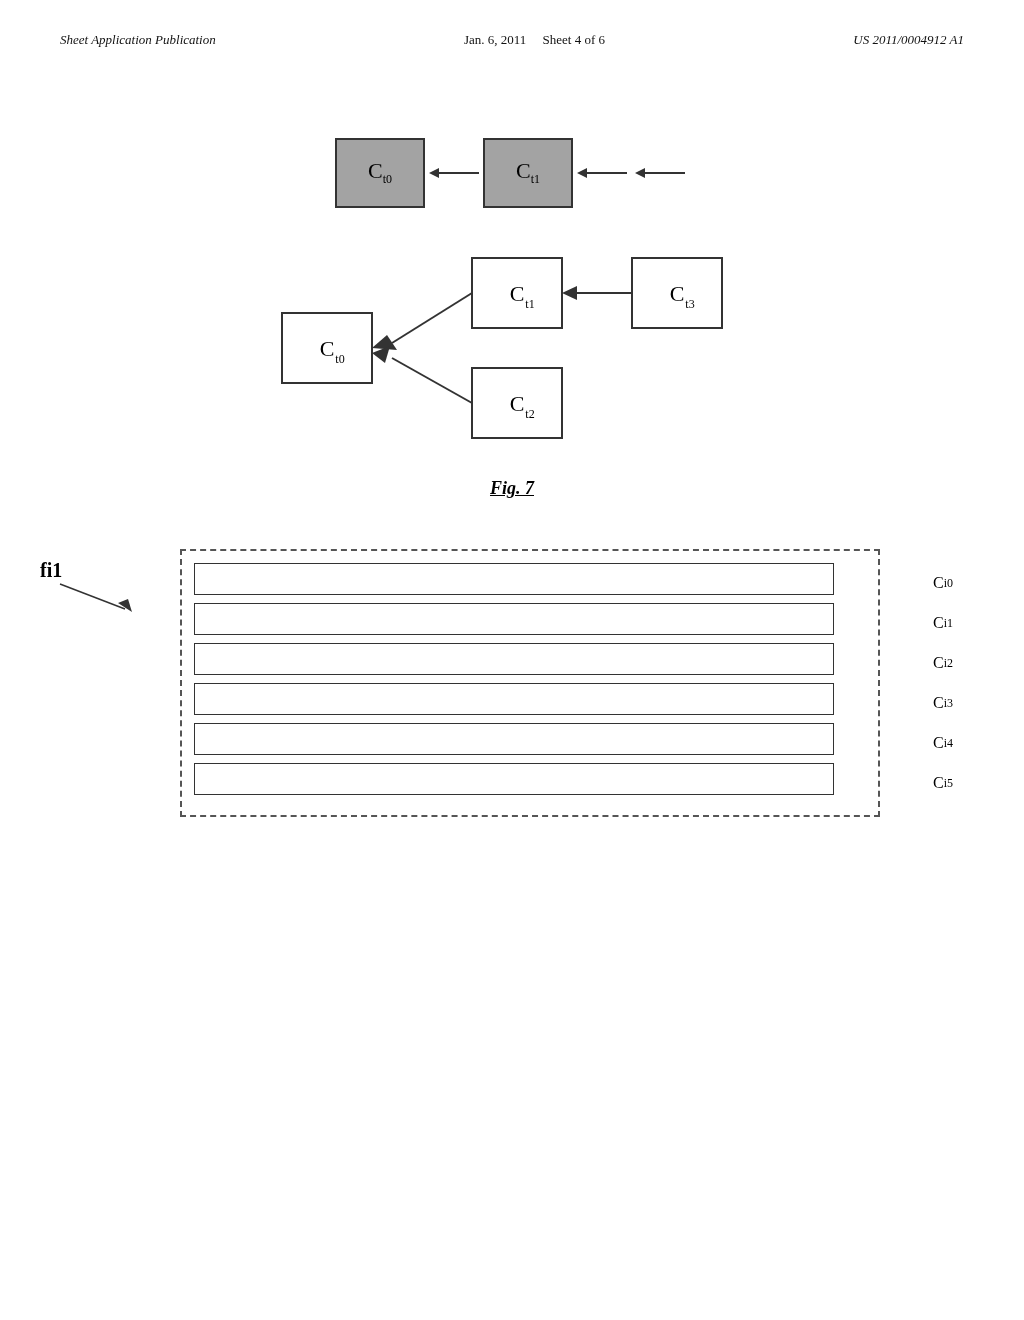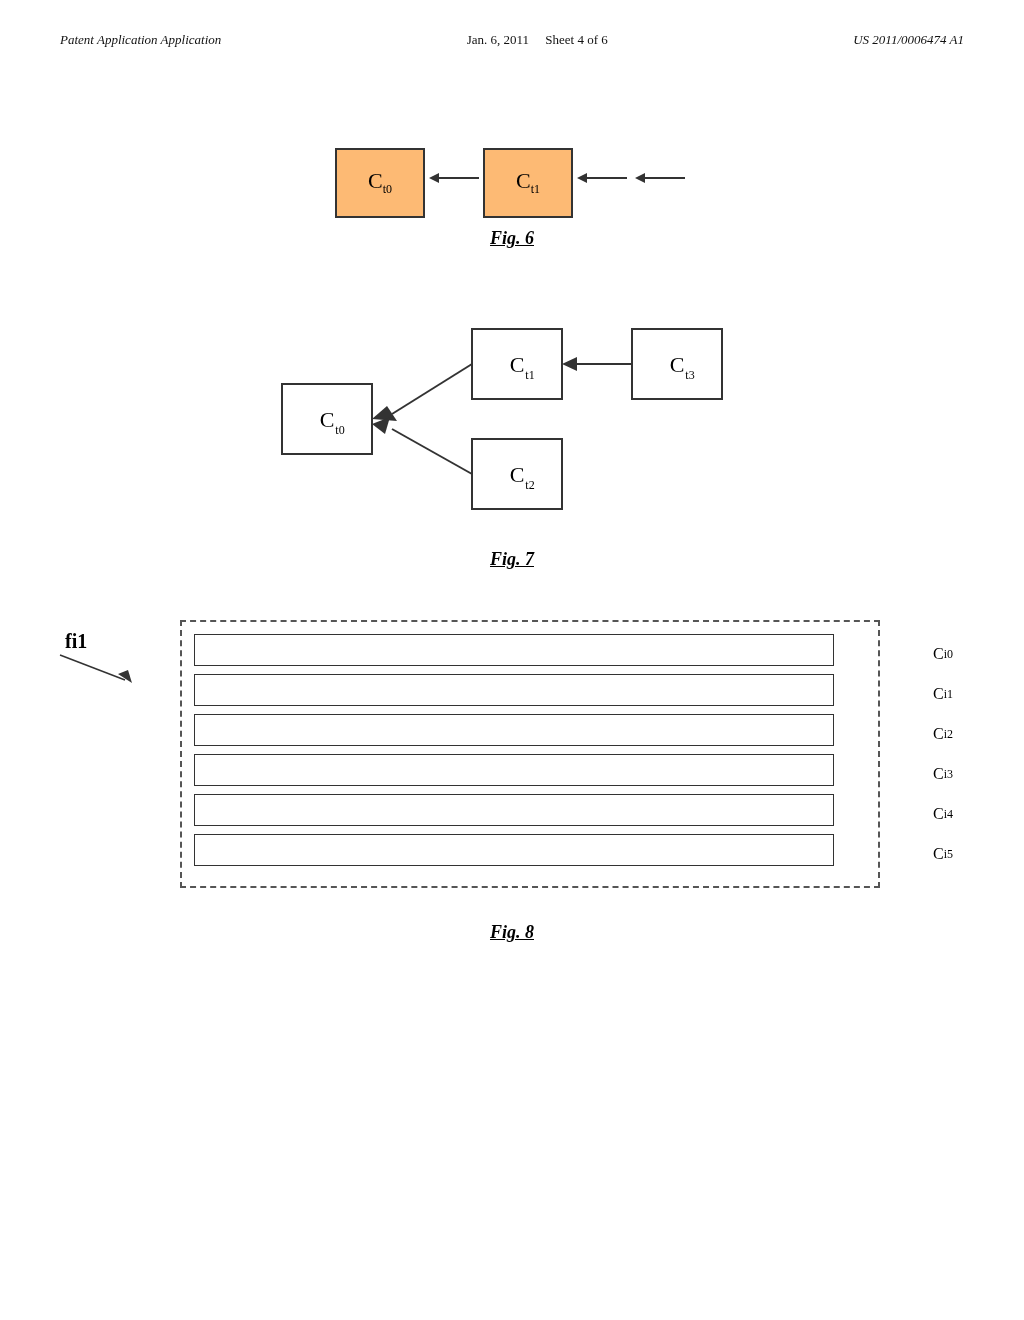--- a/index.html
+++ b/index.html
@@ -41,24 +41,23 @@
       gap: 0;
     }
 
     .block {
       border: 2px solid #333;
       width: 90px;
       height: 70px;
       display: flex;
       align-items: center;
       justify-content: center;
-      background: #fdba74;
+      background: #a3a3a3;
       position: relative;
       font-size: 22px;
-      margin-top: 10px;
     }
 
     .arrow-left {
       display: flex;
       align-items: center;
       margin: 0 4px;
     }
     .arrow-left svg {
       width: 50px;
       height: 20px;
@@ -121,29 +120,29 @@
 
     .fig8-bar:last-child {
       margin-bottom: 0;
     }
   </style>
 </head>
 <body>
 
 <div class="header">
   <div class="header-left">
-    <span>Patent Application Application</span>
+    <span>Sheet Application Publication</span>
   </div>
   <div class="header-center">
     <span>Jan. 6, 2011</span>
     &nbsp;&nbsp;&nbsp;
     <span>Sheet 4 of 6</span>
   </div>
   <div class="header-right">
-    <span>US 2011/0006474 A1</span>
+    <span>US 2011/0004912 A1</span>
   </div>
 </div>
 
 <div class="content">
   <div class="fig6-container">
 
     <div class="block">
       <span>C<sub>t0</sub></span>
     </div>
 
@@ -168,23 +167,20 @@
 
     <div class="arrow-left">
       <svg viewBox="0 0 50 20" xmlns="http://www.w3.org/2000/svg">
         <line x1="50" y1="10" x2="8" y2="10" stroke="#333" stroke-width="2"></line>
         <polygon points="0,10 10,5 10,15" fill="#333"></polygon>
       </svg>
     </div>
 
   </div>
 
-  <div class="fig-label">
-    <span>Fig. 6</span>
-  </div>
 
   <div class="fig7-container">
     <div class="fig7-inner">
       <svg width="500" height="220" xmlns="http://www.w3.org/2000/svg">
 
         <rect x="20" y="75" width="90" height="70" fill="white" stroke="#333" stroke-width="2"></rect>
         <text x="65" y="118" text-anchor="middle" font-family="Times New Roman" font-size="22">C</text>
         <text x="78" y="125" text-anchor="middle" font-family="Times New Roman" font-size="12">t0</text>
 
         <rect x="210" y="20" width="90" height="70" fill="white" stroke="#333" stroke-width="2"></rect>
@@ -211,21 +207,21 @@
     </div>
   </div>
 
   <div class="fig-label">
     <span>Fig. 7</span>
   </div>
 
   <div class="fig8-outer">
     <div style="position:relative; display:inline-block;">
       
-      <div style="position:absolute; left:-60px; top:10px; font-size:20px; font-weight:bold;margin-left:25px;">
+      <div style="position:absolute; left:-60px; top:10px; font-size:20px; font-weight:bold;">
         <span>fi1</span>
       </div>
       
       <svg style="position:absolute; left:-50px; top:30px;" width="90" height="40" xmlns="http://www.w3.org/2000/svg">
         <line x1="10" y1="5" x2="75" y2="30" stroke="#333" stroke-width="1.5"></line>
         <polygon points="82,33 68,24 78,20" fill="#333"></polygon>
       </svg>
 
       
       <div class="fig8-dashed-box">
@@ -244,17 +240,14 @@
             <div style="height:40px; display:flex; align-items:center;">C<sub>i2</sub></div>
             <div style="height:40px; display:flex; align-items:center;">C<sub>i3</sub></div>
             <div style="height:40px; display:flex; align-items:center;">C<sub>i4</sub></div>
             <div style="height:40px; display:flex; align-items:center;">C<sub>i5</sub></div>
           </div>
         </div>
       </div>
     </div>
   </div>
 
-  <div class="fig-label" style="margin-top:30px;">
-    <span>Fig. 8</span>
-  </div>
 
 </div>
 
 </body></html>

